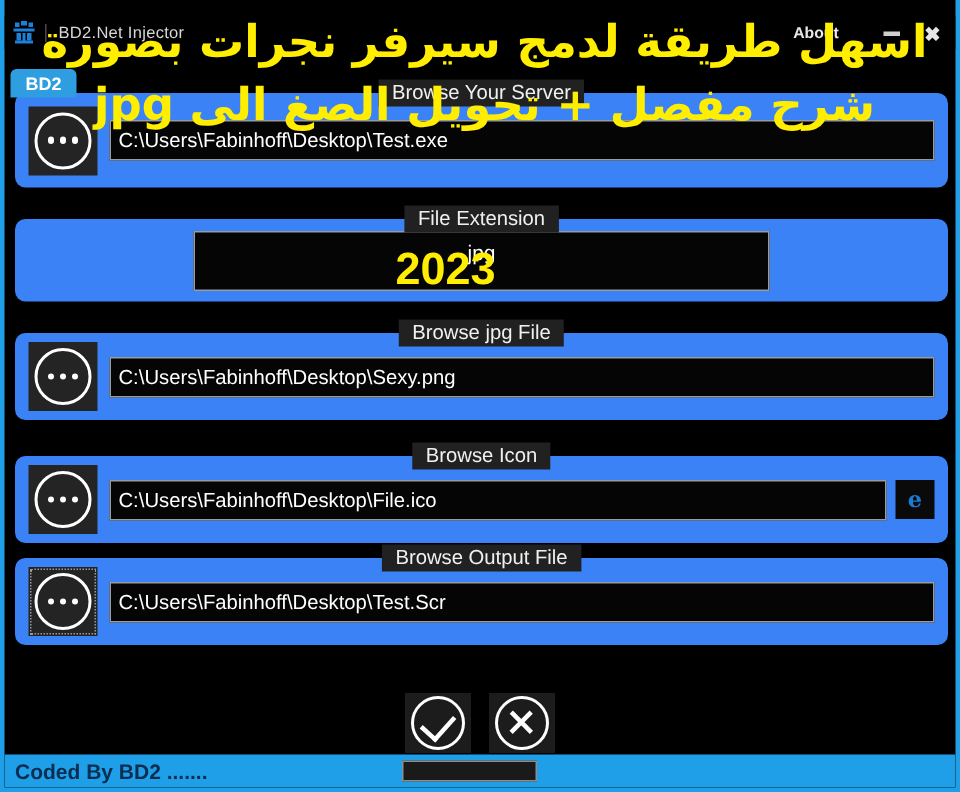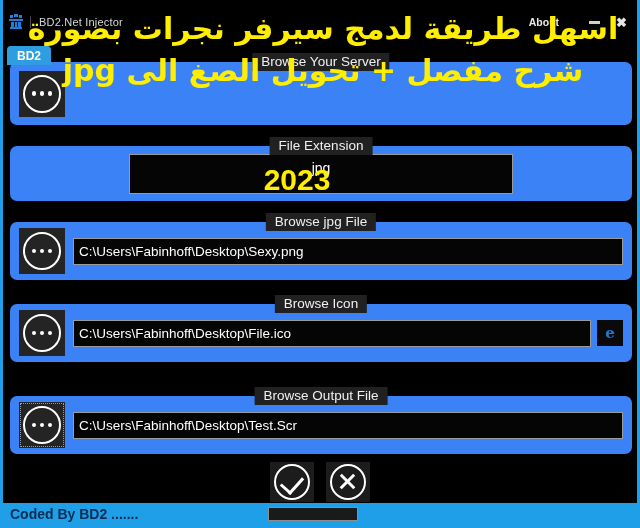--- a/index.html
+++ b/index.html
@@ -341,20 +341,21 @@
   <div class="panel" style="top:62px; height:63px;">
     <div class="panel-title">Browse Your Server</div>
     <div class="panel-body">
       <div class="browse-btn">
         <div class="browse-circle">
             <i></i>
             <i></i>
             <i></i>
           </div>
       </div>
+      <div class="path-field">C:\Users\Fabinhoff\Desktop\Test.exe</div>
     </div>
   </div>
 
   <div class="panel" style="top:146px; height:55px;">
     <div class="panel-title">File Extension</div>
     <div class="panel-body" style="justify-content:center;">
       <div class="ext-field">jpg</div>
     </div>
   </div>
 
@@ -382,21 +383,21 @@
             <i></i>
           </div>
       </div>
       <div class="path-field">C:\Users\Fabinhoff\Desktop\File.ico</div>
       <div class="icon-preview">
         <span class="ie-e">e</span>
       </div>
     </div>
   </div>
 
-  <div class="panel" style="top:396px; height:58px;">
+  <div class="panel" style="top:372px; height:58px;">
     <div class="panel-title">Browse Output File</div>
     <div class="panel-body">
       <div class="browse-btn focused">
         <div class="browse-circle">
             <i></i>
             <i></i>
             <i></i>
           </div>
       </div>
       <div class="path-field">C:\Users\Fabinhoff\Desktop\Test.Scr</div>

